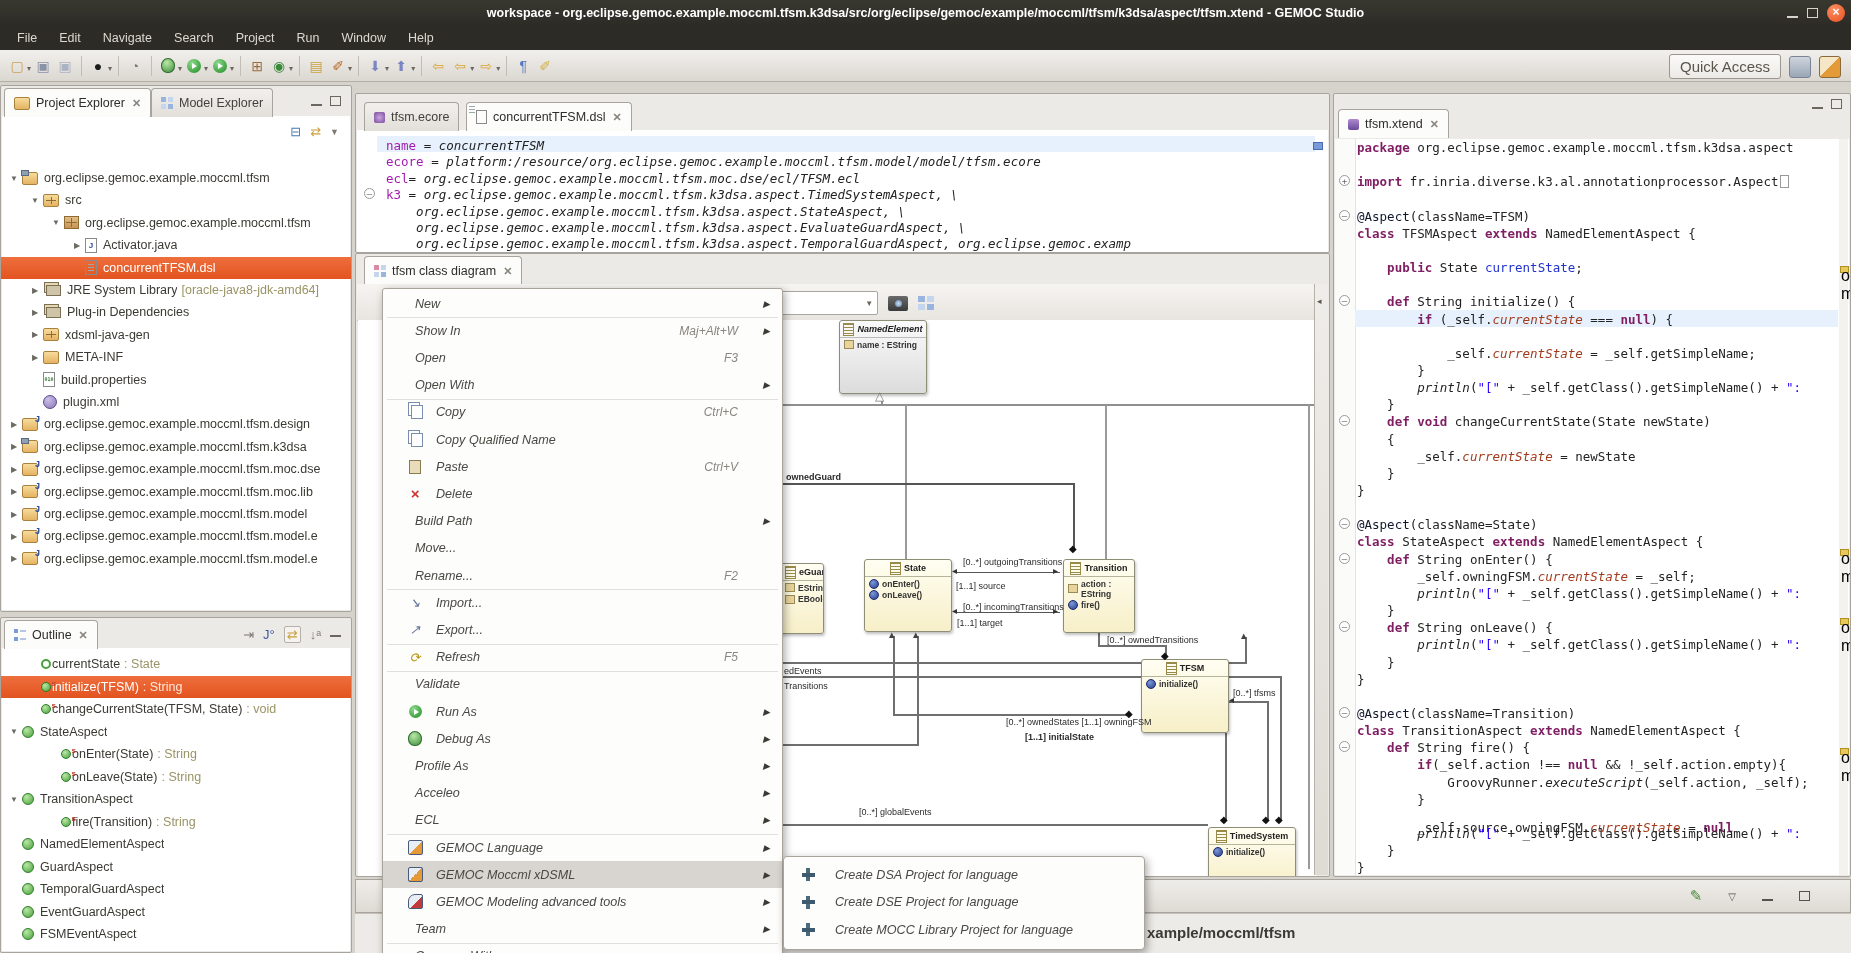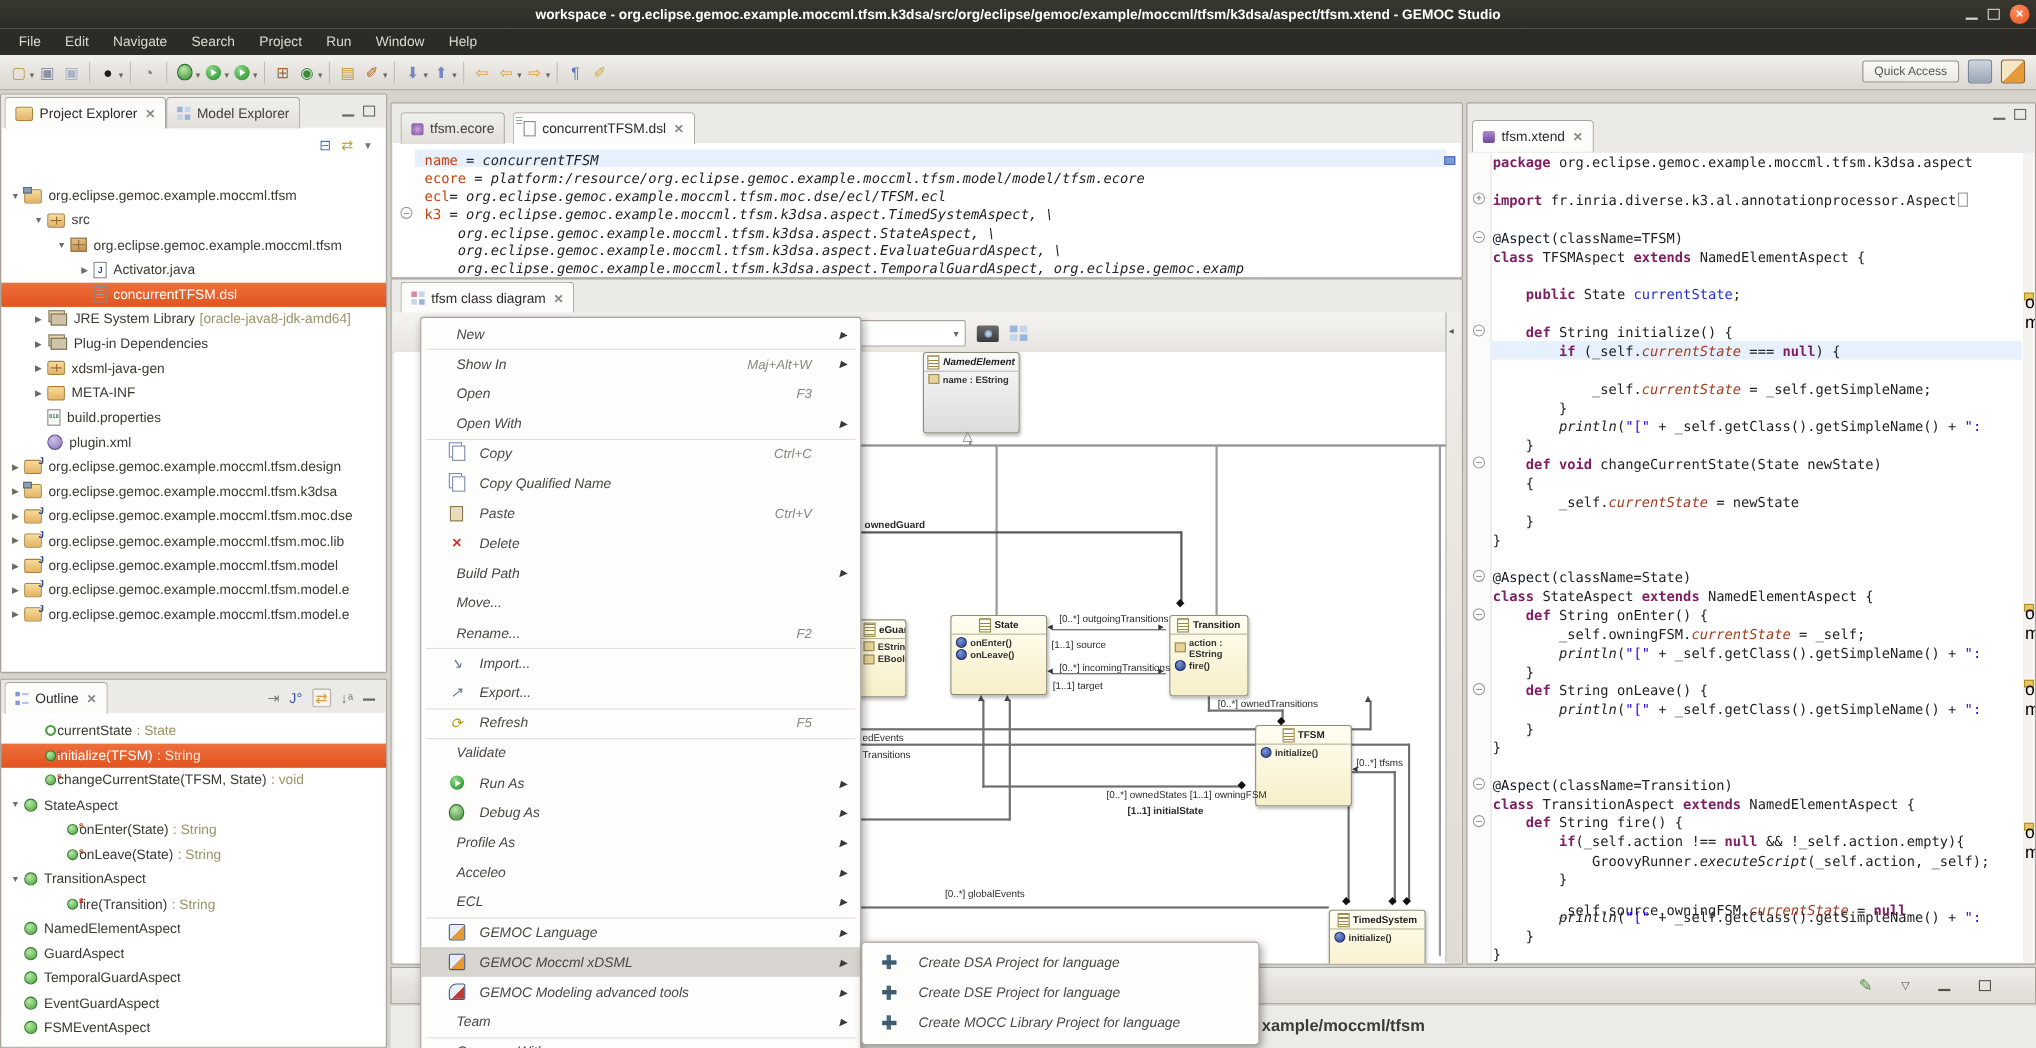--- a/index.html
+++ b/index.html
@@ -10,21 +10,21 @@
   .winbtns{position:absolute;right:6px;top:4px;display:flex;align-items:center;gap:9px;}
   .wb-min{width:11px;height:2px;background:#d8d4cc;margin-top:8px;}
   .wb-restore{width:9px;height:8px;border:1.5px solid #d8d4cc;}
   .wb-close{width:18px;height:18px;border-radius:50%;background:radial-gradient(circle at 35% 30%,#fb8d61,#e8501f);color:#fff;font:bold 12px/17px "Liberation Sans",sans-serif;text-align:center;}
   .menubar{position:absolute;left:0;top:26px;width:100%;height:24px;background:#2c2b26;display:flex;align-items:center;padding-left:6px;box-sizing:border-box;}
   .menubar .mi{color:#ddd9d1;font-size:12.5px;padding:0 11px;height:24px;line-height:24px;}
   .toolbar{position:absolute;left:0;top:50px;width:100%;height:32px;background:linear-gradient(#f2f0ed,#dbd7d1);border-bottom:1px solid #b3afa8;display:flex;align-items:center;padding-left:6px;box-sizing:border-box;}
   .tbi{width:20px;height:20px;margin:0 1px;display:flex;align-items:center;justify-content:center;font-size:14px;}
   .tbsep{width:1px;height:20px;background:#c2beb7;margin:0 5px;}
   .tbcaret{font-size:8px;color:#6b675f;margin:6px 1px 0 -1px;}
-  .qa-btn{border:1px solid #9a958d;border-radius:3px;color:#5a564e;font-size:11px;padding:3px 10px;background:linear-gradient(#fbfaf8,#eceae6);}
+  .qa-btn{border:1px solid #9a958d;border-radius:3px;color:#5a564e;font-size:15px;padding:3px 10px;background:linear-gradient(#fbfaf8,#eceae6);}
   .tb-right{position:absolute;right:10px;top:54px;display:flex;align-items:center;gap:8px;}
   .persp{width:20px;height:20px;border-radius:3px;}
   
   .panel{position:absolute;background:#eceae6;border:1px solid #a8a49d;border-radius:2px;box-sizing:border-box;overflow:hidden;}
   .vtab{position:absolute;display:flex;align-items:center;height:28px;padding:0 9px;font-size:12.5px;color:#44413c;border:1px solid #a8a49d;border-bottom:none;border-radius:4px 4px 0 0;background:linear-gradient(#f2f0ed,#e2dfda);white-space:nowrap;}
   .vtab.active{background:#fcfcfb;color:#2e2c28;}
   .vtab .x{margin-left:7px;color:#8a867e;font-size:11px;font-weight:bold;}
   .tabico{display:inline-block;width:12px;height:12px;margin-right:6px;flex:none;}
   .body-white{position:absolute;background:#fff;}
   .minmax{position:absolute;display:flex;gap:8px;align-items:center;}
@@ -51,21 +51,21 @@
   .ti-plug{width:12px;height:12px;border-radius:50%;background:radial-gradient(circle at 35% 30%,#cdbfe8,#8a76b8);border:1px solid #5a4a8a;}
   .oc{width:12px;height:12px;border-radius:50%;background:radial-gradient(circle at 35% 30%,#b9e8a5,#49a13c);border:1px solid #2f7d2a;box-sizing:border-box;}
   .oc.hollow{background:#fff;border:2px solid #49a13c;width:10px;height:10px;margin:1px;}
   .oc.small{width:10px;height:10px;margin:1px;}
   .osup{position:absolute;top:-4px;right:-6px;color:#c03a2b;font:bold 8px "Liberation Sans",sans-serif;}
   .trow .lbl{overflow:hidden;text-overflow:clip;}
   
   .code-line{position:absolute;white-space:pre;font-family:"DejaVu Sans Mono","Liberation Mono",monospace;font-size:12.5px;color:#232323;}
   .hl-line{position:absolute;background:#e7f1fd;}
   .tk-k{color:#7f1d62;font-weight:bold;}
-  .tk-b{color:#c2410c;}
+  .tk-b{color:#a21caf;}
   .tk-i{font-style:italic;}
   .tk-f{color:#a33c1e;font-style:italic;}
   .tk-fd{color:#2233cc;}
   .tk-s{color:#2a00ff;}
   .tk-a{color:#0f172a;}
   .tk-pi{font-style:italic;}
   .mk{display:inline-block;width:7px;height:11px;border:1px solid #999;vertical-align:-2px;margin-left:2px;}
   .fold{position:absolute;width:11px;height:11px;border:1px solid #9a9a9a;border-radius:50%;background:#fff;color:#666;font:9px/10px "DejaVu Sans Mono",monospace;text-align:center;box-sizing:border-box;}
   .gutter{position:absolute;background:#fbfbfa;border-right:1px solid #e4e2de;}
   

